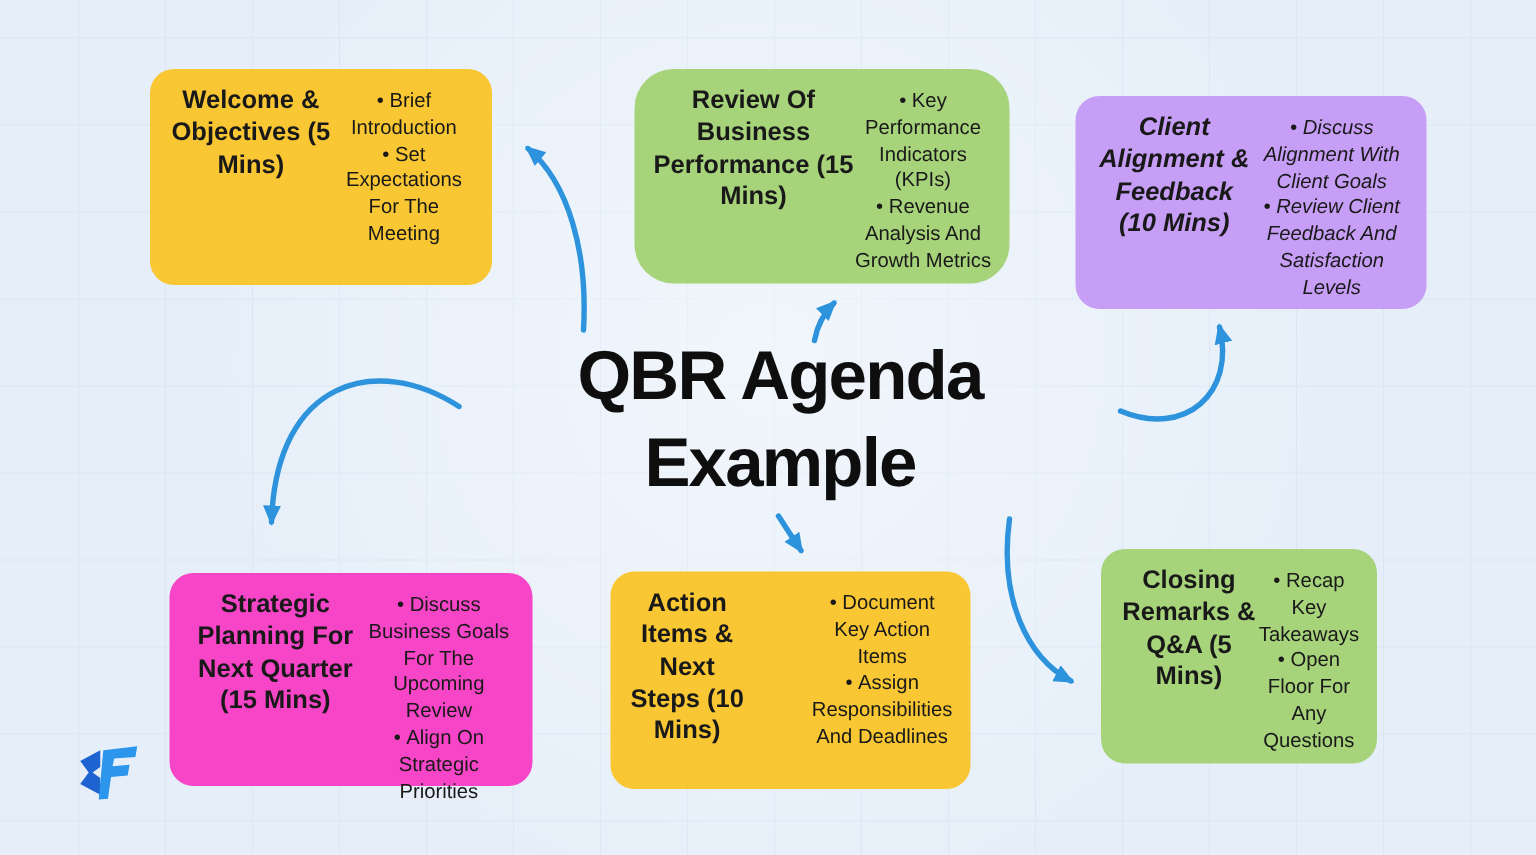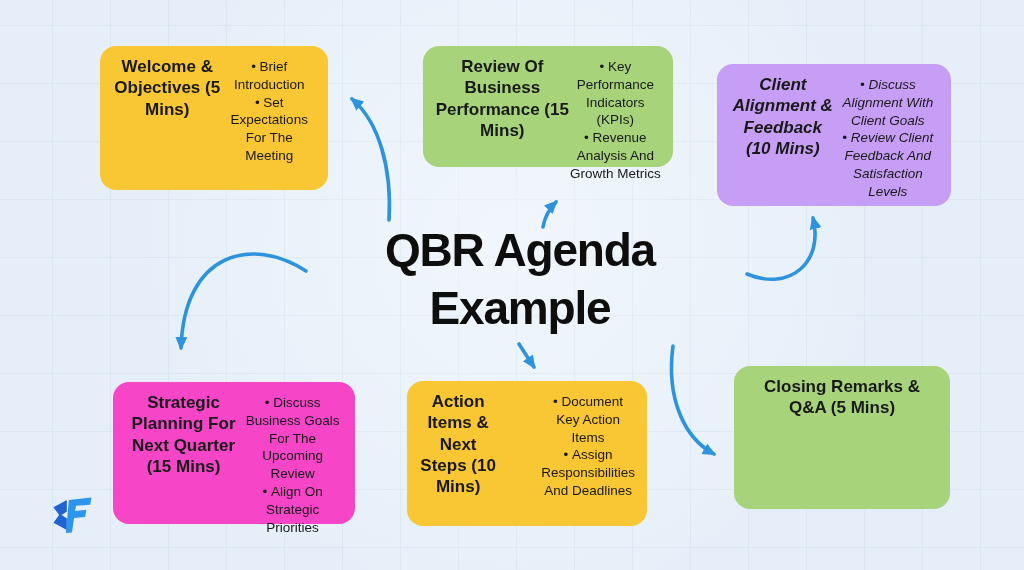--- a/index.html
+++ b/index.html
@@ -24,25 +24,25 @@
   }
   .node{
     position:absolute;box-sizing:border-box;border-radius:16px;
     display:flex;flex-direction:row;justify-content:center;
     padding:10px 12px;text-align:center;color:#191919;
   }
   .node-title{font-weight:700;font-size:17px;line-height:1.25;margin:0 0 2px 0;}
   .node-bullets{list-style:none;margin:2px 0 0 0;padding:0;font-size:13.5px;font-weight:500;line-height:1.32;}
   .node-bullets li::before{content:"•\00a0 ";}
   .node-welcome  {left:100px;top:46px; width:228px;height:144px;}
-  .node-review   {left:423px;top:46px; width:250px;height:121px;}
+  .node-review   {left:423px;top:46px; width:250px;height:143px;border-radius:26px;}
   .node-client   {left:717px;top:64px; width:234px;height:142px;}
   .node-strategic{left:113px;top:382px;width:242px;height:142px;}
   .node-action   {left:407px;top:381px;width:240px;height:145px;gap:44px;}
-  .node-closing  {left:734px;top:366px;width:216px;height:143px;}
+  .node-closing  {left:734px;top:366px;width:184px;height:143px;}
   .arrows-layer{position:absolute;left:0;top:0;width:1024px;height:570px;pointer-events:none;}
   .brand-logo{position:absolute;left:53px;top:497px;width:40px;height:37px;}
 </style>
 </head>
 <body>
 
 <div class="canvas">
 
   <h1 class="diagram-title"><span>QBR Agenda</span><br><span>Example</span></h1>
 
@@ -95,20 +95,24 @@
   <div class="node node-action" style="background: rgb(249, 199, 51);">
     <div class="node-title">Action Items &amp; Next Steps (10 Mins)</div>
     <ul class="node-bullets">
       <li>Document Key Action Items</li>
       <li>Assign Responsibilities And Deadlines</li>
     </ul>
   </div>
 
   <div class="node node-closing" style="background: rgb(167, 211, 123);">
     <div class="node-title">Closing Remarks &amp; Q&amp;A (5 Mins)</div>
+    <ul class="node-bullets">
+      <li>Recap Key Takeaways</li>
+      <li>Open Floor For Any Questions</li>
+    </ul>
   </div>
 
   <svg class="brand-logo" viewBox="0 0 38 36" xmlns="http://www.w3.org/2000/svg">
     <polygon class="logo-left" points="0,10 13,3 13,14 8,17.5 13,21 13,32 0,25 5.5,17.5" fill="#1E63D0"></polygon>
     <path class="logo-right" d="M15,3 L37,0.5 L35.8,7.5 L22,8.5 L21,13.5 L32,12.5 L30.8,19.5 L20,20.5 L18,34.5 L12,35 Z" fill="#2B96EC"></path>
   </svg>
 
 </div>
 
 </body></html>

